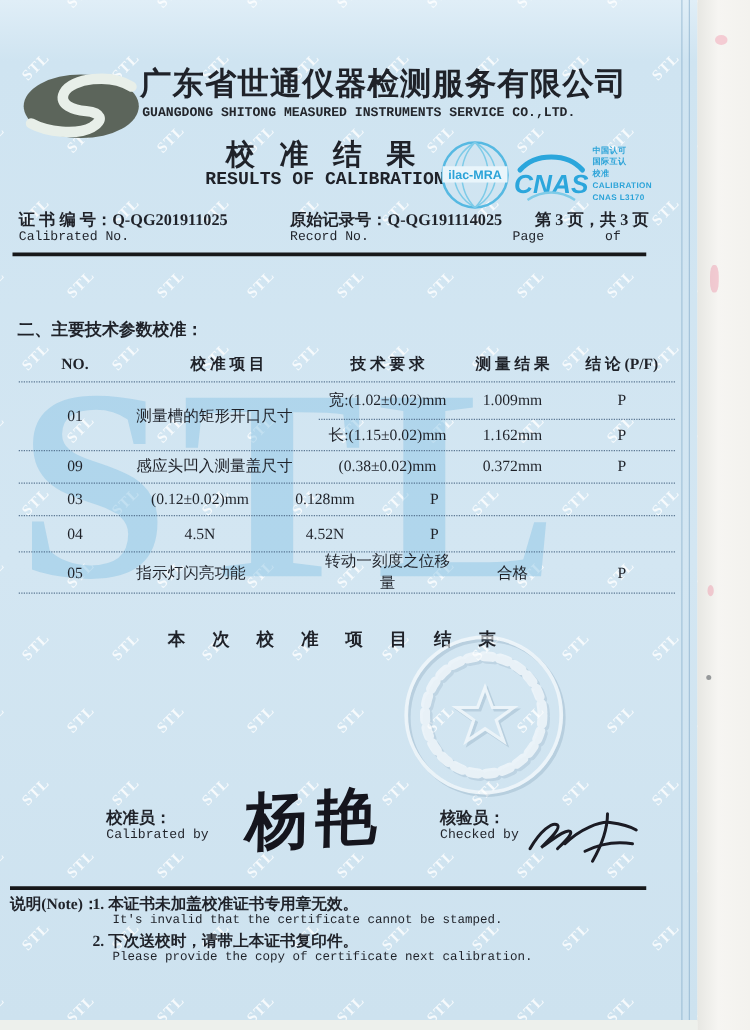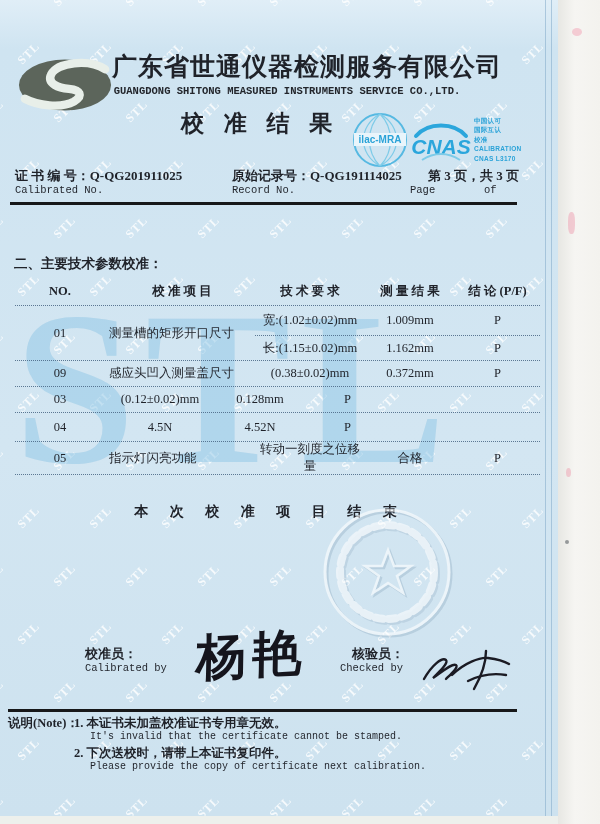--- a/index.html
+++ b/index.html
@@ -228,20 +228,21 @@
 
   <div class="content">
 
     <svg class="logo" viewBox="0 0 100 58">
       <ellipse cx="50" cy="29" rx="47" ry="26" fill="#5c655b"></ellipse>
       <path d="M91,13 C74,2 42,6 36,18 C31,28 44,32 54,33 C66,34 69,40 59,46 C46,53 22,50 9,43" stroke="#e8efe9" stroke-width="8.5" fill="none" stroke-linecap="round"></path>
     </svg>
     <div class="company-cn">广东省世通仪器检测服务有限公司</div>
     <div class="company-en">GUANGDONG SHITONG MEASURED INSTRUMENTS SERVICE CO.,LTD.</div>
     <div class="title-cn">校 准 结 果</div>
+    <div class="title-en">RESULTS OF CALIBRATION</div>
 
     <svg class="ilac-logo" viewBox="0 0 56 56">
       <circle cx="28" cy="28" r="26" fill="none" stroke="#56b9e2" stroke-width="2"></circle>
       <path d="M28,2 C14,16 14,40 28,54 M28,2 C42,16 42,40 28,54 M28,2 C6,14 6,42 28,54 M28,2 C50,14 50,42 28,54" fill="none" stroke="#7ecbe8" stroke-width="1.2"></path>
       <rect x="2" y="21" width="52" height="13" fill="#e9f5fb"></rect>
       <text x="28" y="31" text-anchor="middle" font-family="Liberation Sans, sans-serif" font-size="10" font-weight="bold" fill="#2ba3d8">ilac-MRA</text>
     </svg>
     <svg class="cnas-logo" viewBox="0 0 62 44">
       <path d="M6,16 C18,2 44,2 56,16" fill="none" stroke="#2ba6dc" stroke-width="4" stroke-linecap="round"></path>
       <text x="31" y="34" text-anchor="middle" font-family="Liberation Sans, sans-serif" font-size="21" font-weight="bold" font-style="italic" fill="#2ba6dc">CNAS</text>
@@ -328,21 +329,21 @@
         <circle cx="69" cy="69" r="47" stroke="rgba(255,255,255,.9)" stroke-width="8" stroke-dasharray="7 6"></circle>
         <path d="M71,48 L77,64 L94,64 L80,74 L86,91 L71,81 L56,91 L62,74 L48,64 L65,64 Z" stroke="rgba(120,150,175,.45)" stroke-width="2.5" transform="translate(1,1)"></path>
         <path d="M71,48 L77,64 L94,64 L80,74 L86,91 L71,81 L56,91 L62,74 L48,64 L65,64 Z" stroke="rgba(255,255,255,.95)" stroke-width="2.5" transform="translate(-1,-1)"></path>
       </g>
     </svg>
 
     <div class="sig-label-cn" style="left:85px">校准员：</div>
     <div class="sig-label-en" style="left:85px">Calibrated by</div>
     <div class="sig-name">杨艳</div>
     <div class="sig-label-cn" style="left:352px">核验员：</div>
-    <div class="sig-label-en" style="left:340px">Checked by</div>
+    <div class="sig-label-en" style="left:352px">Checked by</div>
     <svg class="sig2" width="100" height="50" viewBox="0 0 100 50">
       <g fill="none" stroke="#1b1b24" stroke-width="2.4" stroke-linecap="round">
         <path d="M8,34 C16,20 26,12 30,15 C33,18 22,28 17,33 C26,27 36,18 40,20 C43,22 34,30 30,34"></path>
         <path d="M36,30 C48,18 64,12 72,13 C80,14 88,16 93,19"></path>
         <path d="M70,6 C70,16 66,30 58,44"></path>
         <path d="M52,36 C64,30 78,28 90,30"></path>
       </g>
     </svg>
 
     <div class="rule-bottom"></div>

